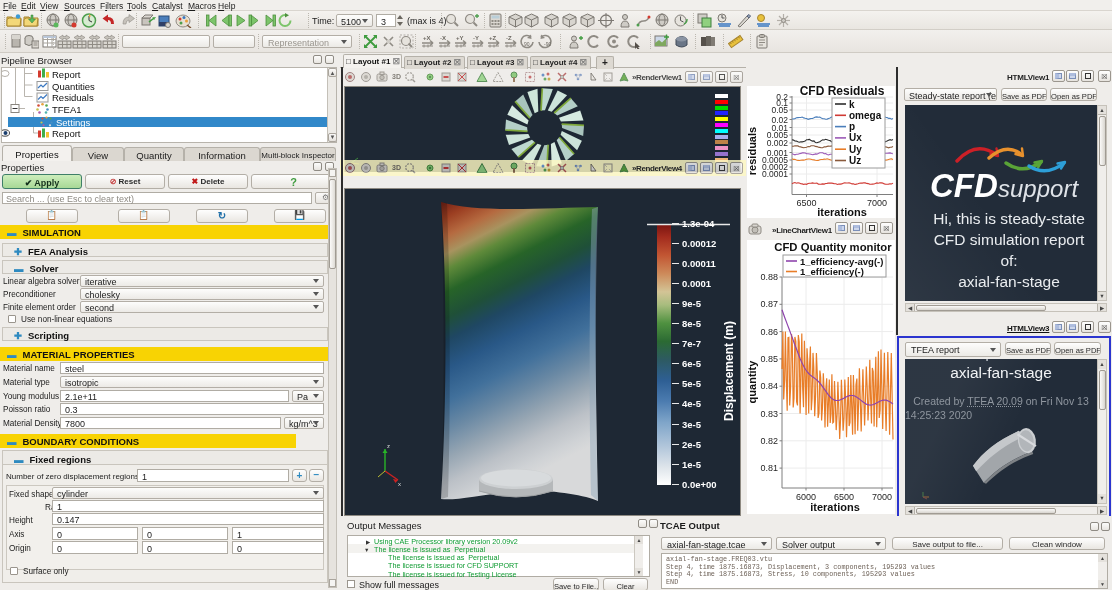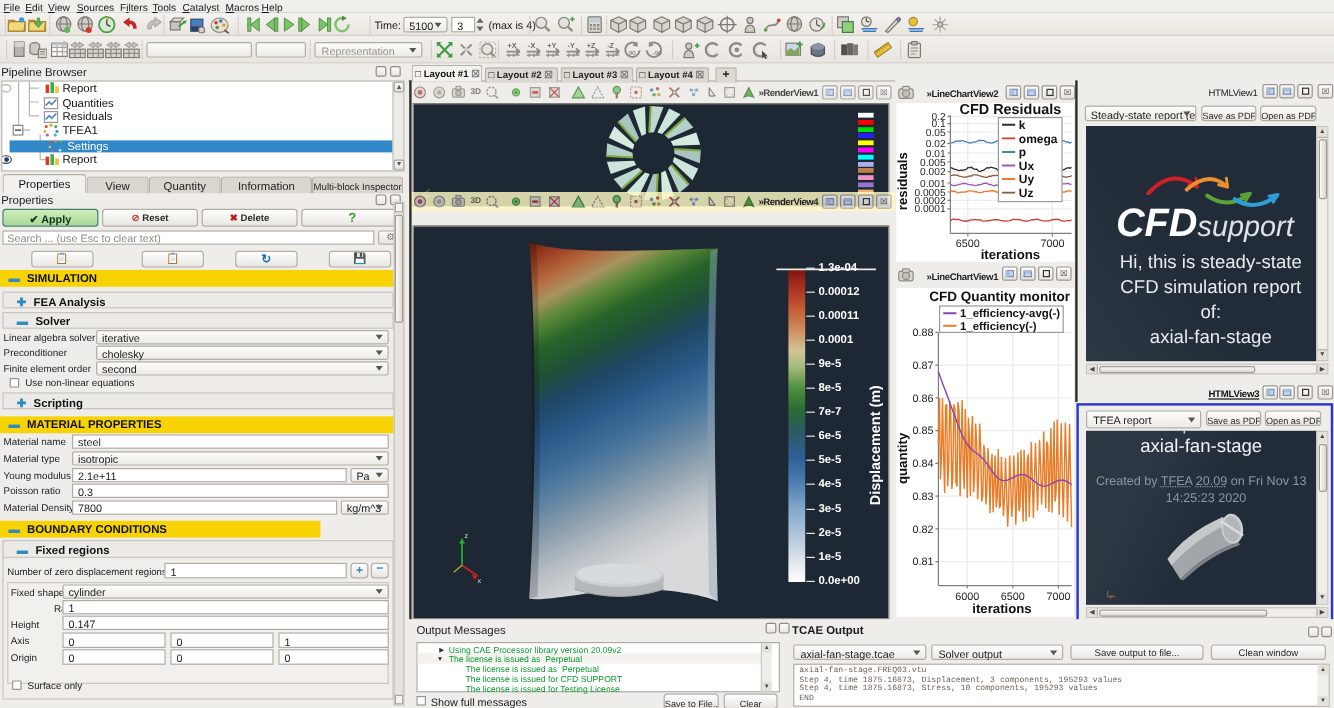--- a/index.html
+++ b/index.html
@@ -492,21 +492,21 @@
     <div class="abs" style="left:3px;top:325px;">Material type</div>
     <div class="abs combo" style="left:60px;top:323px;width:264px;height:12px;padding:1px 0 0 4px;">isotropic<span class="arr"></span></div>
     <div class="abs" style="left:3px;top:339px;">Young modulus</div>
     <div class="abs inp" style="left:60px;top:337px;width:229px;height:12px;padding:1px 0 0 4px;">2.1e+11</div>
     <div class="abs combo" style="left:292px;top:337px;width:32px;height:12px;padding:1px 0 0 4px;">Pa<span class="arr"></span></div>
     <div class="abs" style="left:3px;top:352px;">Poisson ratio</div>
     <div class="abs inp" style="left:60px;top:350px;width:264px;height:12px;padding:1px 0 0 4px;">0.3</div>
     <div class="abs" style="left:3px;top:366px;">Material Density</div>
     <div class="abs inp" style="left:60px;top:364px;width:221px;height:12px;padding:1px 0 0 4px;">7800</div>
     <div class="abs combo" style="left:284px;top:364px;width:40px;height:12px;padding:1px 0 0 4px;">kg/m^3<span class="arr"></span></div>
-    <div class="abs ylw" style="left:0;top:381px;width:267px;height:14px;padding:2px 0 0 0;"><span style="color:#2e8ac0;font-weight:bold;margin:0 6px 0 7px;">▬</span>BOUNDARY CONDITIONS</div>
+    <div class="abs ylw" style="left:0;top:381px;width:296px;height:14px;padding:2px 0 0 0;"><span style="color:#2e8ac0;font-weight:bold;margin:0 6px 0 7px;">▬</span>BOUNDARY CONDITIONS</div>
     <div class="abs" style="left:2px;top:397px;width:326px;height:133px;border:1px solid #c9c5bd;background:#f0eeea;"></div>
     <div class="abs grp" style="left:2px;top:397px;width:326px;height:15px;padding:2.5px 0 0 0;"><span style="color:#2e8ac0;margin:0 6px 0 11px;">▬</span>Fixed regions</div>
     <div class="abs" style="left:6px;top:419px;font-size:8px;">Number of zero displacement regions</div>
     <div class="abs inp" style="left:137px;top:416px;width:152px;height:13px;padding:2px 0 0 4px;">1</div>
     <div class="abs btn" style="left:292px;top:416px;width:15px;height:13px;color:#2e8ac0;font-weight:bold;font-size:10px;line-height:11px;">+</div>
     <div class="abs btn" style="left:309px;top:416px;width:15px;height:13px;color:#2e8ac0;font-weight:bold;font-size:10px;line-height:10px;">−</div>
     <div class="abs" style="left:6px;top:432px;width:318px;height:85px;border:1px solid #ccc8c0;background:#f2f0ec;"></div>
     <div class="abs" style="left:9px;top:437px;">Fixed shape</div>
     <div class="abs combo" style="left:52px;top:434px;width:272px;height:12px;padding:1px 0 0 4px;">cylinder<span class="arr"></span></div>
     <div class="abs" style="left:9px;top:450px;padding-left:36px;">Radius</div>
@@ -846,38 +846,20 @@
       <div class="abs" style="left:0px;top:274.7px;width:7px;height:1px;background:#e8e8e8;"></div>
       <div class="abs" style="left:10px;top:269.7px;">1e-5</div>
       <div class="abs" style="left:0px;top:294.8px;width:7px;height:1px;background:#e8e8e8;"></div>
       <div class="abs" style="left:10px;top:289.8px;">0.0e+00</div>
     </div>
     <div class="abs" style="left:374px;top:160px;color:#fff;font-size:12px;font-weight:bold;transform:rotate(-90deg);transform-origin:center;white-space:nowrap;width:20px;"><span style="display:inline-block;transform:translate(-55px,0)">Displacement (m)</span></div>
   </div>
 </div>
 
 <div id="charts" class="abs" style="left:746px;top:53px;width:150px;height:463px;background:#efedea;">
-  <div class="abs" style="left:0;top:15px;width:150px;height:18px;">
-    <svg class="abs" style="left:2px;top:3px" width="14" height="13">
-        <rect x="1" y="3" width="12" height="8" rx="2" fill="#d8d5cf" stroke="#8f8b84"></rect>
-        <circle cx="7" cy="7" r="3" fill="#c2bfb8" stroke="#8f8b84"></circle>
-        <rect x="4" y="1" width="6" height="3" rx="1" fill="#d8d5cf" stroke="#8f8b84"></rect>
-      </svg>
-    <div class="abs" style="left:26px;top:6px;font-size:8px;font-weight:bold;color:#222;letter-spacing:-0.3px;">»LineChartView2</div>
-    <div class="abs vbtn" style="left:92px;top:3px;">
-        <div style="margin:2px auto 0;width:7px;height:6px;border:1px solid #7a8eb8;background:#cdd7ec;border-left:4px solid #aebdde;"></div>
-      </div>
-    <div class="abs vbtn" style="left:107px;top:3px;">
-        <div style="margin:2px auto 0;width:7px;height:6px;border:1px solid #7a8eb8;background:#cdd7ec;border-top:3px solid #aebdde;"></div>
-      </div>
-    <div class="abs vbtn" style="left:122px;top:3px;">
-        <div style="margin:2px auto 0;width:6px;height:6px;border:1.2px solid #333;"></div>
-      </div>
-    <div class="abs vbtn" style="left:137px;top:3px;text-align:center;font-size:7px;color:#444;line-height:11px;">☒</div>
-  </div>
   <div class="abs" style="left:1px;top:33px;width:148px;height:132px;background:#fff;">
       <svg width="148" height="132" style="position:absolute;left:0;top:0">
       <rect x="0" y="0" width="148" height="132" fill="#fff"></rect>
       <line x1="45" y1="11" x2="146" y2="11" stroke="#ececec"></line>
       <line x1="45" y1="17" x2="146" y2="17" stroke="#ececec"></line>
       <line x1="45" y1="24" x2="146" y2="24" stroke="#ececec"></line>
       <line x1="45" y1="33.5" x2="146" y2="33.5" stroke="#ececec"></line>
       <line x1="45" y1="41.5" x2="146" y2="41.5" stroke="#ececec"></line>
       <line x1="45" y1="49" x2="146" y2="49" stroke="#ececec"></line>
       <line x1="45" y1="57" x2="146" y2="57" stroke="#ececec"></line>
@@ -1003,21 +985,21 @@
       <line x1="39" y1="31.5" x2="50" y2="31.5" stroke="#e87d28" stroke-width="1.6"></line>
       <text x="53" y="35" font-size="9.5" font-weight="bold" fill="#111">1_efficiency(-)</text>
       <text x="86" y="11" text-anchor="middle" font-size="11.3" font-weight="bold" fill="#111">CFD Quantity monitor</text>
       <text x="88" y="271" text-anchor="middle" font-size="11" font-weight="bold" fill="#111">iterations</text>
       <text x="9" y="142" text-anchor="middle" font-size="11" font-weight="bold" fill="#111" transform="rotate(-90 9 142)">quantity</text>
       </svg>
   </div>
 </div>
 
 <div id="htmlcol" class="abs" style="left:896px;top:53px;width:216px;height:463px;background:#efedea;">
-  <div class="abs" style="left:111px;top:20px;font-size:8px;font-weight:normal;color:#222;letter-spacing:-0.2px;">HTMLView1</div>
+  <div class="abs" style="left:111px;top:20px;font-size:8px;font-weight:bold;color:#222;letter-spacing:-0.2px;">HTMLView1</div>
   <div class="abs vbtn" style="left:156px;top:16.5px;">
       <div style="margin:2px auto 0;width:7px;height:6px;border:1px solid #7a8eb8;background:#cdd7ec;border-left:4px solid #aebdde;"></div>
     </div>
     <div class="abs vbtn" style="left:170px;top:16.5px;">
       <div style="margin:2px auto 0;width:7px;height:6px;border:1px solid #7a8eb8;background:#cdd7ec;border-top:3px solid #aebdde;"></div>
     </div>
     <div class="abs vbtn" style="left:185px;top:16.5px;">
       <div style="margin:2px auto 0;width:6px;height:6px;border:1.2px solid #333;"></div>
     </div>
     <div class="abs vbtn" style="left:202px;top:16.5px;text-align:center;font-size:7px;color:#444;line-height:11px;">☒</div>
@@ -1065,21 +1047,21 @@
     <div class="abs vbtn" style="left:202px;top:267.5px;text-align:center;font-size:7px;color:#444;line-height:11px;">☒</div>
   <div class="abs" style="left:1px;top:283px;width:214px;height:183px;border:2px solid #2b35cf;background:#efedea;">
     <div class="abs combo" style="left:6px;top:4px;width:96px;height:15px;padding:2px 0 0 5px;">TFEA report<span class="arr"></span></div>
     <div class="abs btn" style="left:106px;top:4px;width:46px;height:13px;padding-top:2.5px;font-size:7.6px;">Save as PDF</div>
     <div class="abs btn" style="left:155px;top:4px;width:47px;height:13px;padding-top:2.5px;font-size:7.6px;">Open as PDF</div>
     <div class="abs" style="left:6px;top:21px;width:192px;height:145px;background:#222c39;overflow:hidden;">
       <div style="position:absolute;left:0;top:0;width:192px;height:145px;background:linear-gradient(115deg,rgba(255,255,255,0.05) 25%,rgba(255,255,255,0) 55%);"></div>
       <div style="position:absolute;left:0;top:-14.5px;width:192px;text-align:center;color:#cfd4da;font-size:14px;">report of:</div>
       <div style="position:absolute;left:0;top:5px;width:192px;text-align:center;color:#f0f2f4;font-size:15.5px;">axial-fan-stage</div>
       <div style="position:absolute;left:0;top:36px;width:192px;text-align:center;color:#8f969f;font-size:10.5px;">Created by <span style="text-decoration:underline dotted">TFEA</span> <span style="text-decoration:underline dotted">20.09</span> on Fri Nov 13</div>
-      <div style="position:absolute;left:0;top:50px;width:200px;text-align:center;color:#8f969f;font-size:10.5px;">14:25:23 2020</div>
+      <div style="position:absolute;left:0;top:50px;width:200px;color:#8f969f;font-size:10.5px;">14:25:23 2020</div>
       <svg width="192" height="145" style="position:absolute;left:0;top:0">
         <g transform="translate(100,90) rotate(-22) scale(0.9)">
           <path d="M-40 4 C -24 -6 -4 -12 22 -13 L 27 14 C 4 13 -16 17 -36 26 Z" fill="#a2a6aa"></path>
           <path d="M-40 4 C -24 -6 -4 -12 22 -13 L 23.5 -5 C 0 -4 -20 2 -39 11 Z" fill="#c5c8cb"></path>
           <path d="M-36 26 C -16 17 4 13 27 14 L 27 17 C 4 16 -14 20 -34 28 Z" fill="#7e8286"></path>
           <ellipse cx="26" cy="0.5" rx="10" ry="14" fill="#cbced1" transform="rotate(14 26 0.5)"></ellipse>
           <ellipse cx="25.5" cy="0.5" rx="8" ry="11.8" fill="#b2b6ba" transform="rotate(14 25.5 0.5)"></ellipse>
           <path d="M19 -10 L 33 10" stroke="#d8dadd" stroke-width="2.4"></path>
         </g>
         <g transform="translate(18,138)">

